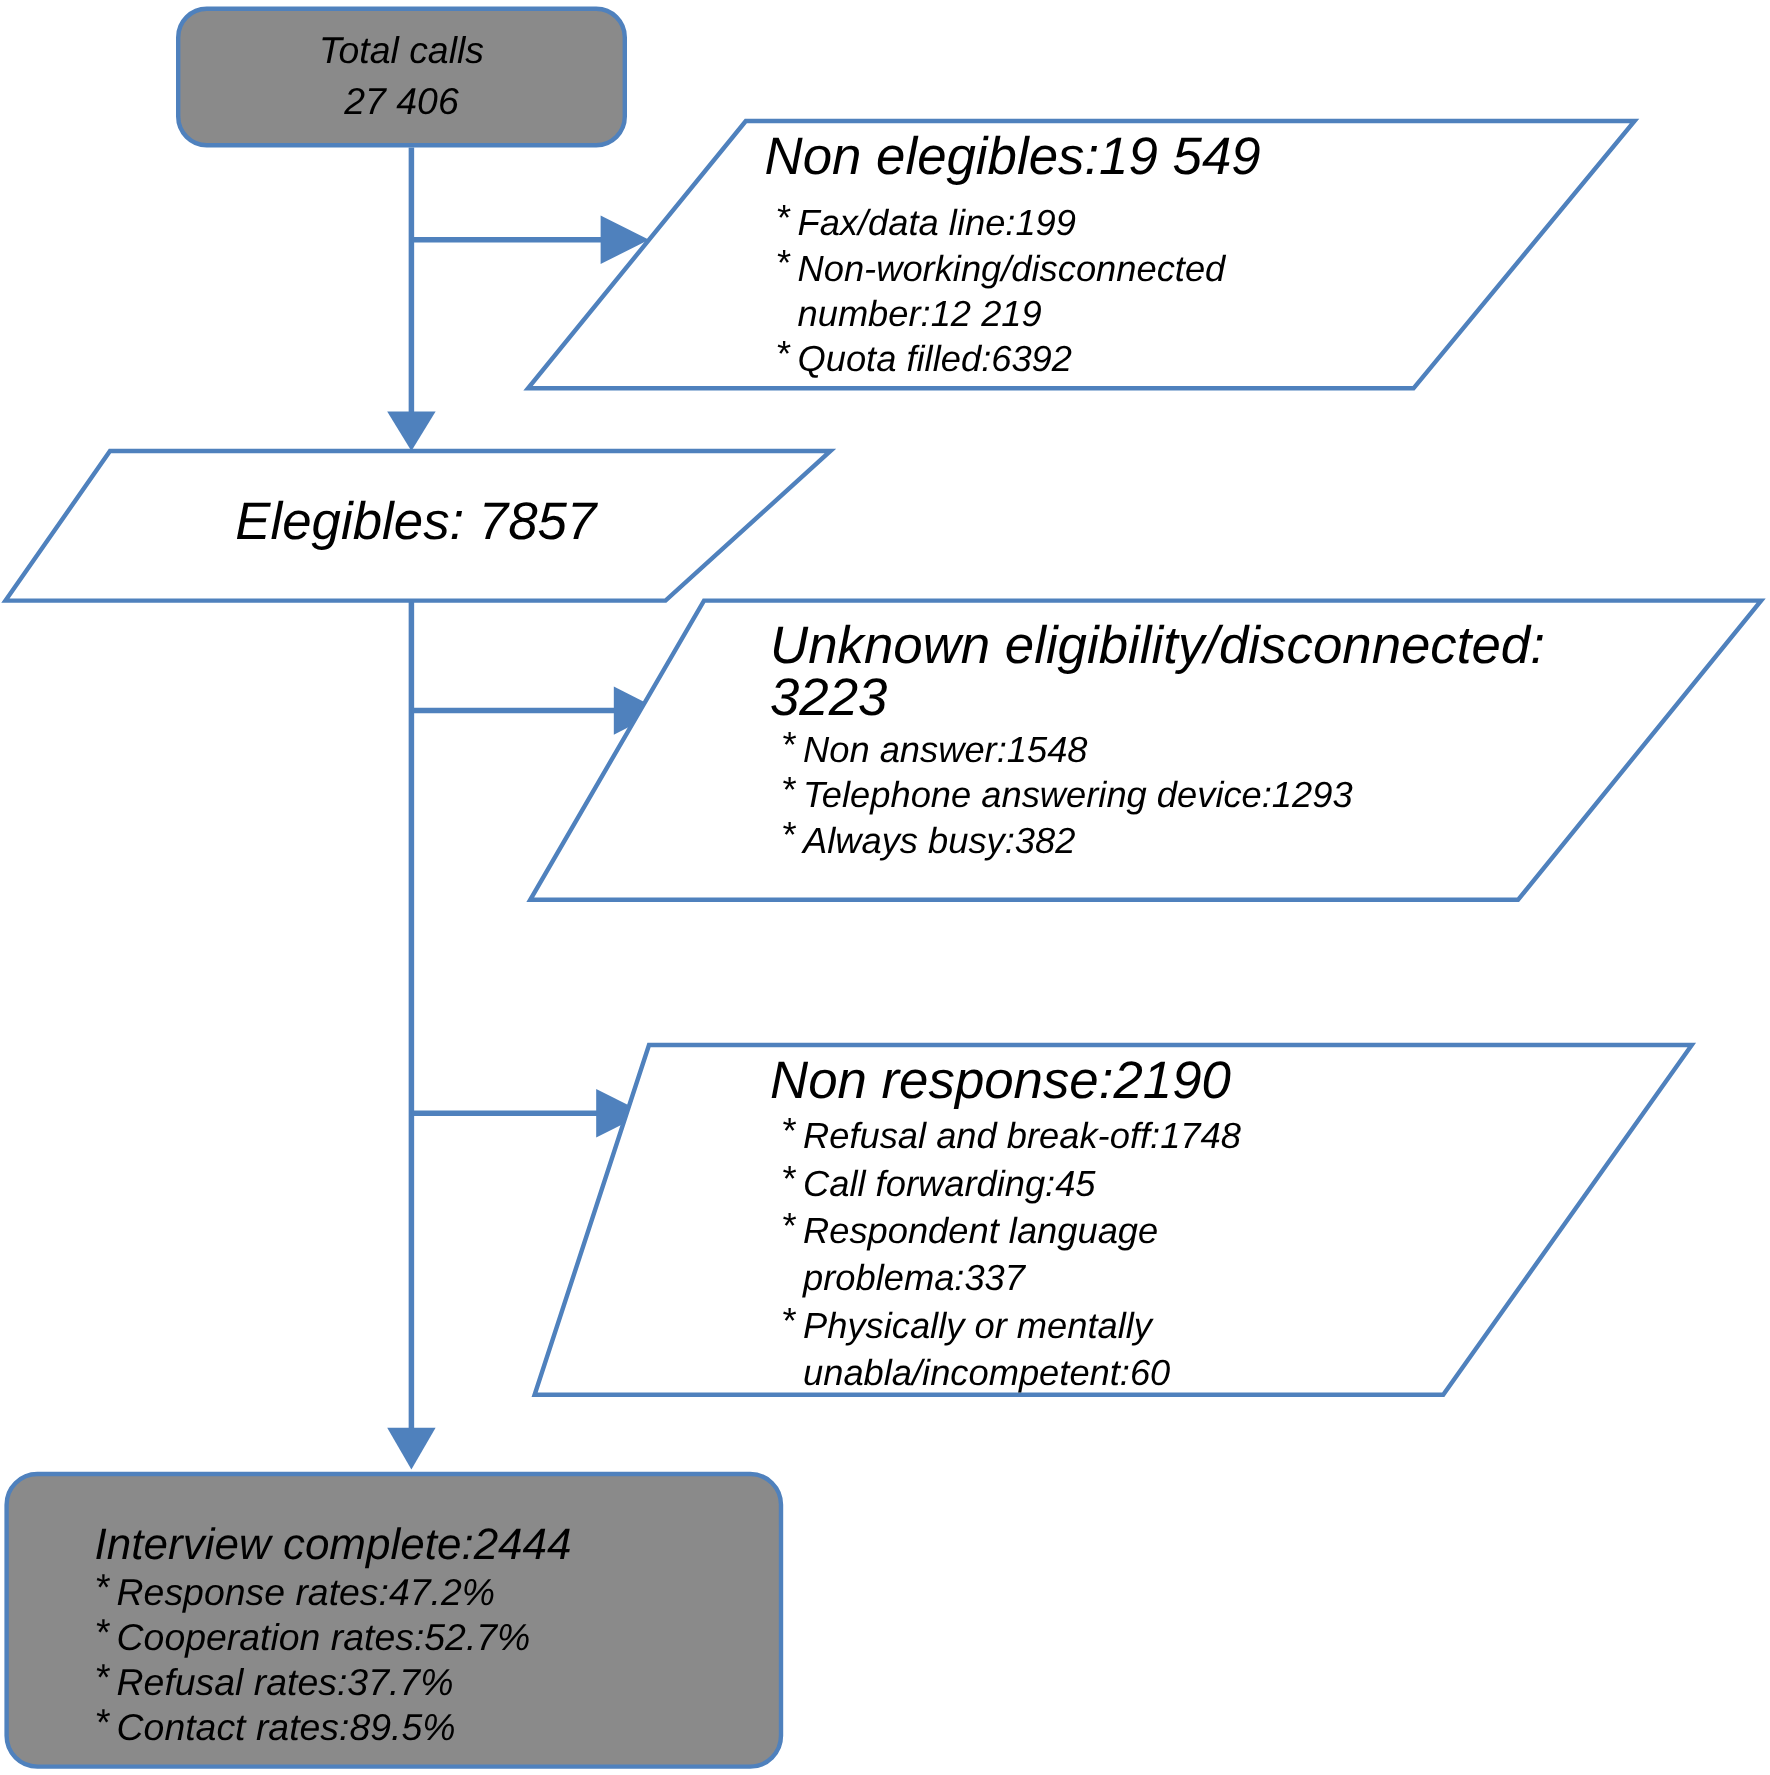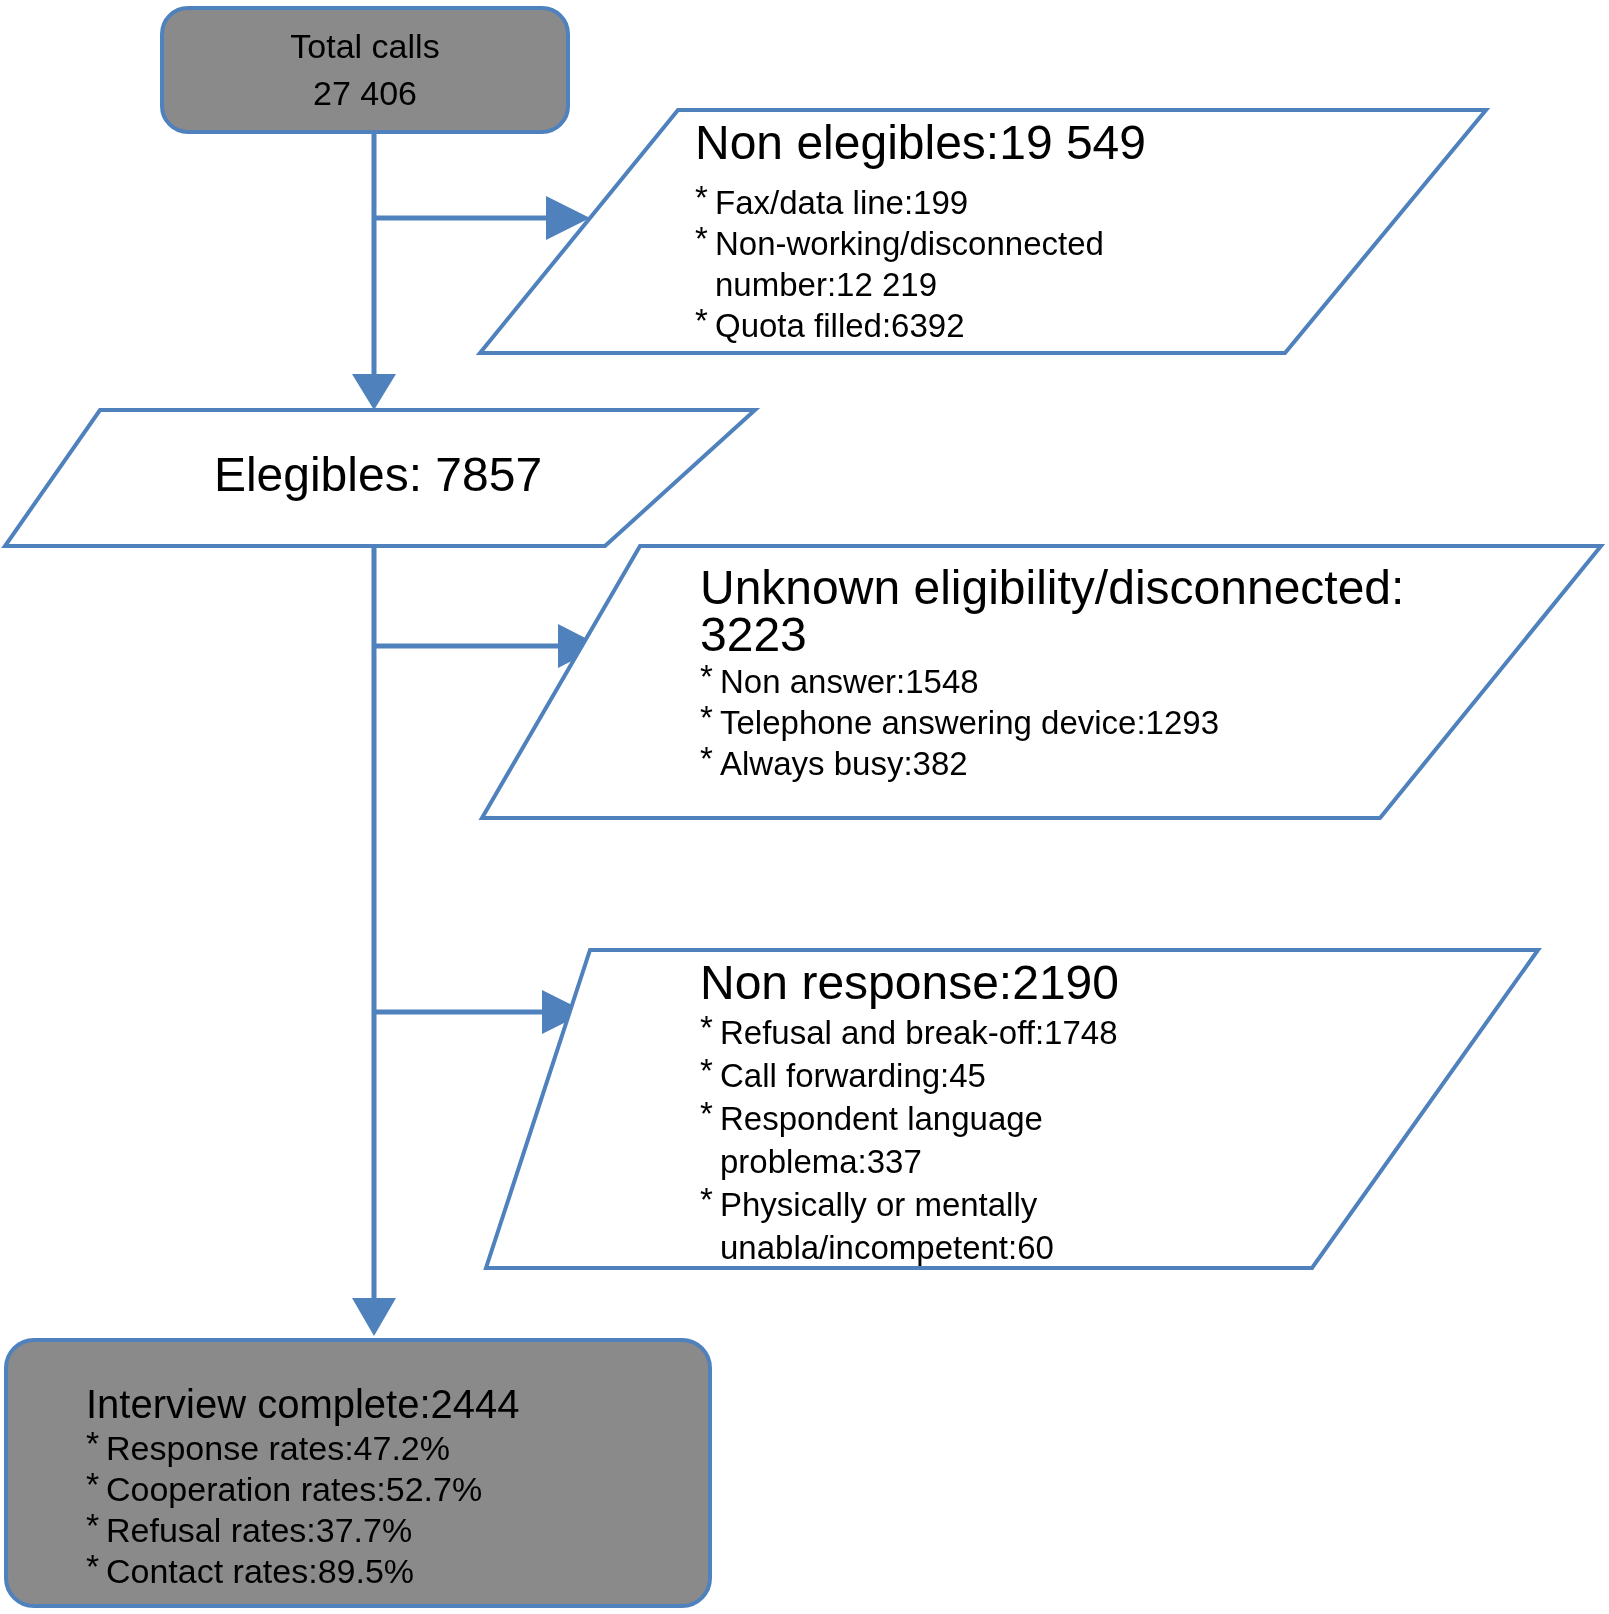--- a/index.html
+++ b/index.html
@@ -9,20 +9,21 @@
     --bg:#ffffff;
   }
   html,body{margin:0;padding:0;background:var(--bg);}
   #canvas{
     position:relative;
     width:1609px;height:1614px;
     background:var(--bg);
     overflow:hidden;
     font-family:"Liberation Sans","DejaVu Sans",sans-serif;
     color:var(--text);
+    font-style:italic;
   }
   #diagram-svg{position:absolute;left:0;top:0;width:1609px;height:1614px;z-index:0;}
   .shape{fill:#ffffff;stroke:var(--accent);stroke-width:4;stroke-linejoin:miter;}
   .conn{stroke:var(--accent);stroke-width:5;fill:none;}
   .head{fill:var(--accent);stroke:none;}
 
   .gbox{
     position:absolute;z-index:1;
     background:var(--node-fill);
     border:4px solid var(--accent);
@@ -37,21 +38,21 @@
   #interview{
     left:4px;top:1338px;width:708px;height:270px;border-radius:30px;
     padding:38px 16px 12px 78px;
   }
   #interview .g-title{font-size:40px;line-height:48px;white-space:nowrap;}
   #interview .g-items{margin-top:0;width:580px;}
   #interview .item{font-size:34px;line-height:41px;}
 
   .ptext{position:absolute;z-index:1;}
   .p-title{font-size:48px;line-height:46px;white-space:nowrap;}
-  .p-items{margin-top:16px;}
+  .p-items{margin-top:16px;margin-left:10px;}
   .item{
     font-size:33px;line-height:41px;
     padding-left:20px;text-indent:-20px;
   }
   .ast{
     display:inline-block;width:20px;text-indent:0;
     transform:translateY(-0.14em);
   }
   #ne-text{left:695px;top:120px;}
   #ne-text .p-items{width:470px;}

